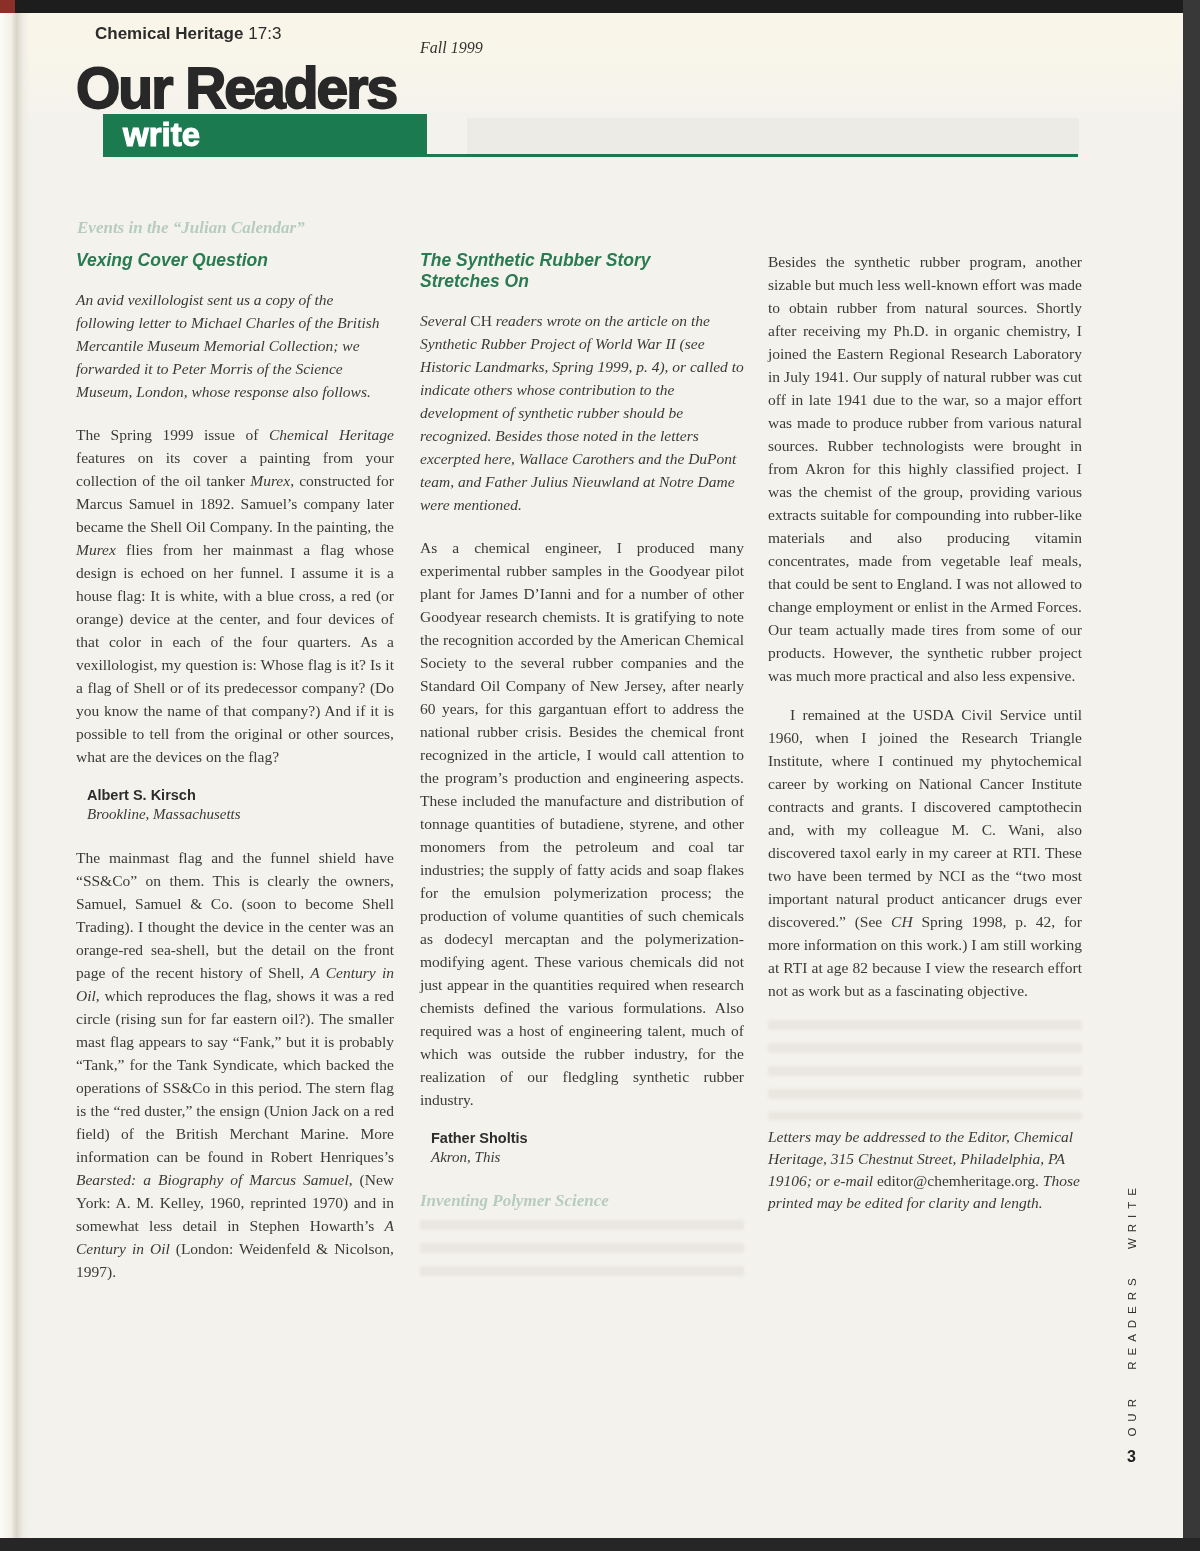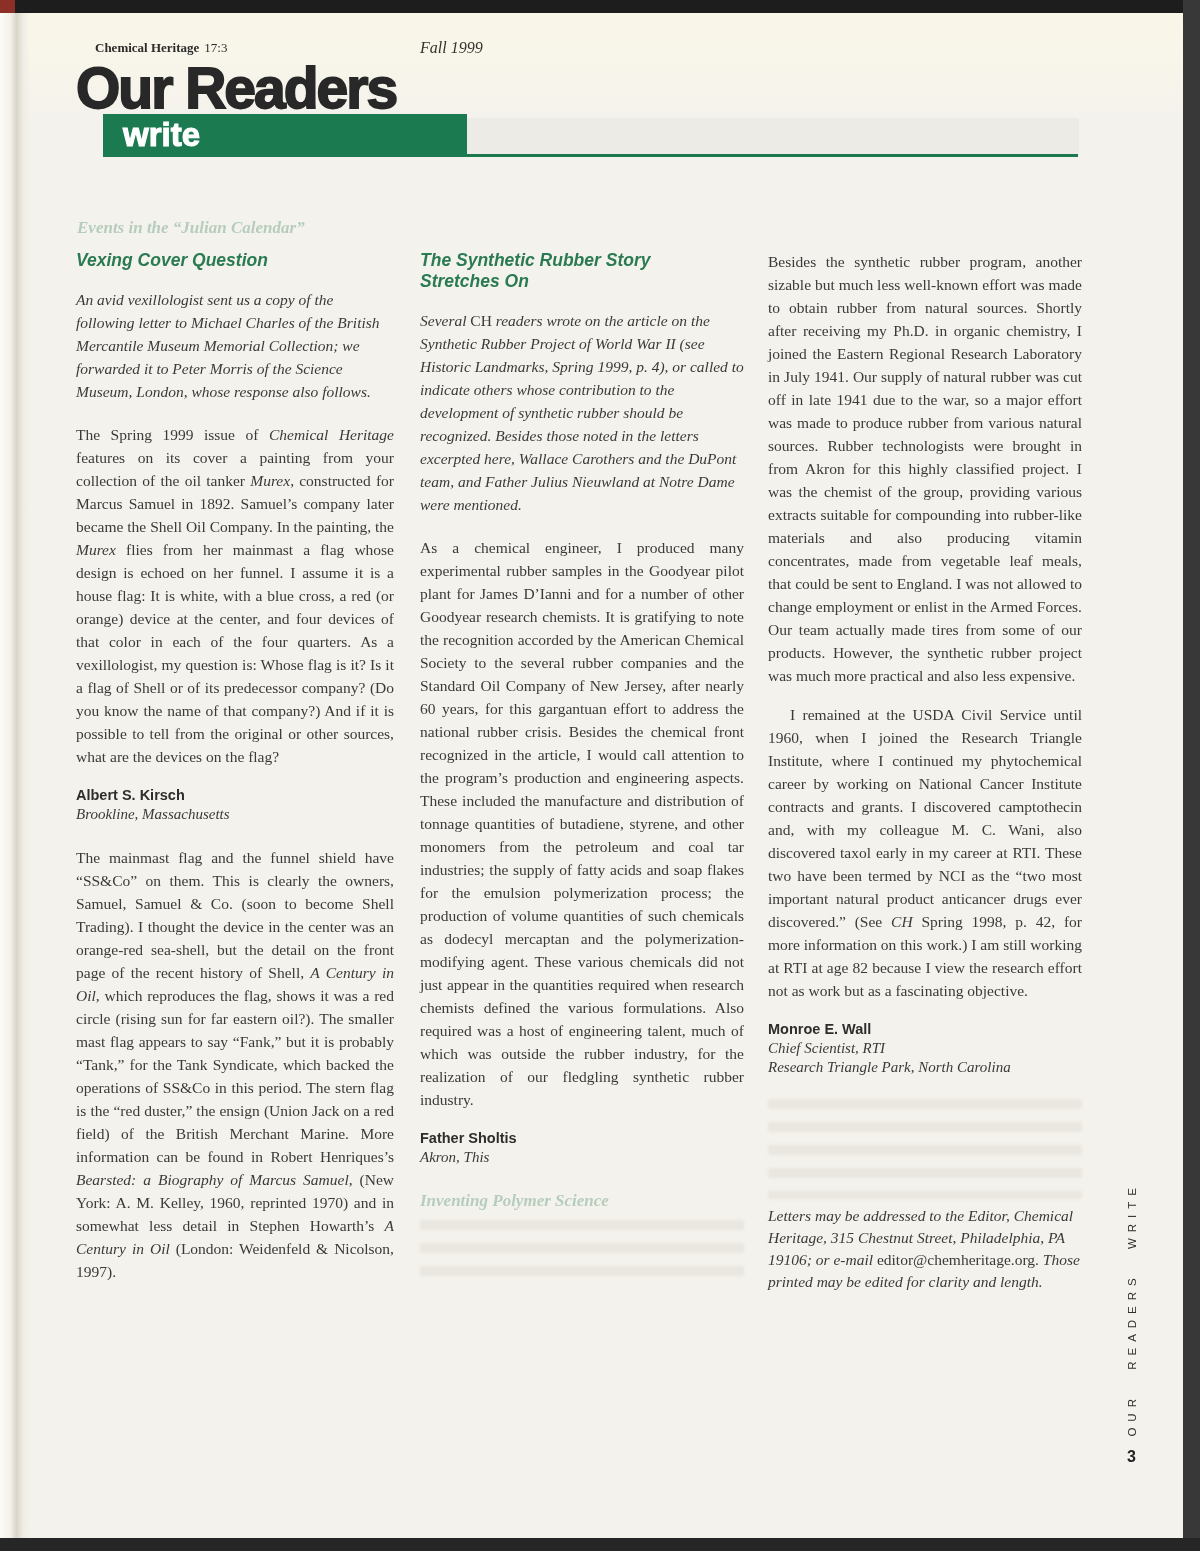--- a/index.html
+++ b/index.html
@@ -9,30 +9,30 @@
     font-family:"Liberation Serif",serif;color:#3a3a3a;
   }
   
   .strip-top{position:absolute;left:0;top:0;width:100%;height:13px;background:#1d1d1d;}
   .strip-right{position:absolute;right:0;top:0;width:17px;height:100%;background:#383838;}
   .strip-bottom{position:absolute;left:0;bottom:0;width:100%;height:13px;background:#262626;}
   .corner-red{position:absolute;left:0;top:0;width:15px;height:14px;background:#8c2f27;}
   .left-fold{position:absolute;left:0;top:13px;width:30px;height:1525px;
     background:linear-gradient(90deg,#fdfcf9 0%,#f3f0e7 35%,#d9d5c9 55%,#efede5 78%,rgba(244,242,236,0) 100%);}
   
-  .masthead{position:absolute;left:95px;top:40px;font-family:Liberation Serif, serif;
-    font-size:13px;color:#2c2c2c;}
+  .masthead{position:absolute;left:95px;top:24px;font-family:Liberation Sans, sans-serif;
+    font-size:17px;color:#2c2c2c;}
   .masthead .pub{font-weight:700;}
   .masthead .issue{font-weight:400;margin-left:5px;}
   .season{position:absolute;left:420px;top:39px;font-style:italic;font-size:16px;color:#33332f;}
   
   .title{position:absolute;left:76px;top:60px;font-family:"Liberation Sans",sans-serif;
     font-weight:700;font-size:57px;line-height:1;letter-spacing:-2px;color:#282828;
     -webkit-text-stroke:1.8px #282828;}
-  .green-bar{position:absolute;left:103px;top:114px;width:364px;height:43px;background:#1b7a50;}
+  .green-bar{position:absolute;left:103px;top:114px;width:324px;height:43px;background:#1b7a50;}
   .green-bar .sub{font-family:"Liberation Sans",sans-serif;font-weight:700;color:#ffffff;
     font-size:33px;line-height:41px;padding-left:20px;-webkit-text-stroke:1.1px #ffffff;}
   .green-rule{position:absolute;left:423px;top:154px;width:655px;height:3px;background:#1b7a50;}
   .ghost-band{position:absolute;left:467px;top:118px;width:612px;height:38px;background:rgba(90,95,85,0.045);}
   
   .ghost-h{font-family:Liberation Serif, serif;font-style:italic;font-weight:700;
     font-size:17px;color:rgba(40,115,80,0.30);filter:blur(0.5px);}
   .ghost-abs{position:absolute;left:77px;top:218px;width:360px;}
   .ghost-h.inflow{margin:14px 0 8px;}
   .smudge{margin:6px 0;opacity:.55;filter:blur(1.4px);
@@ -43,21 +43,21 @@
   .col-2{left:420px;width:324px;}
   .col-3{left:768px;width:314px;}
   .col-heading{font-family:"Liberation Sans",sans-serif;font-style:italic;font-weight:700;
     font-size:17.5px;line-height:21px;color:#2a7a52;margin:0 0 8px;white-space:pre-line;}
   .intro{font-style:italic;margin:17px 0 20px;}
   .intro .rm,.note .rm{font-style:normal;}
   .body{text-align:justify;margin:0 0 18px;}
   .body .it{font-style:italic;}
   .body.tight{margin-bottom:16px;}
   .body.indent{text-indent:22px;}
-  .sig{margin:2px 0 22px;}
+  .sig{margin:2px 11px 22px;}
   .sig-name{font-family:"Liberation Sans",sans-serif;font-weight:700;font-size:14.5px;
     line-height:19px;color:#2d2d2d;}
   .sig-line{font-style:italic;font-size:15px;line-height:19px;color:#3a3a3a;}
   .note{font-style:italic;font-size:15.5px;line-height:22px;margin:0;}
   
   .vertical-label{position:absolute;left:1126px;bottom:114px;writing-mode:vertical-rl;
     transform:rotate(180deg);font-family:"Liberation Sans",sans-serif;font-size:11.5px;
     letter-spacing:6px;word-spacing:14px;color:#2f2f2f;}
   .page-num{position:absolute;left:1127px;top:1448px;font-family:"Liberation Sans",sans-serif;
     font-weight:700;font-size:16px;color:#222222;}
@@ -104,24 +104,19 @@
       <div class="sig">
         <div class="sig-name">Father Sholtis</div>
         <div class="sig-line">Akron, This</div>
       </div>
       <div class="ghost-h inflow">Inventing Polymer Science</div>
       <div class="smudge" style="height: 60px;"></div>
     </div>
   <div class="col col-3">
       <p class="body tight"><span>Besides the synthetic rubber program, another sizable but much less well-known effort was made to obtain rubber from natural sources. Shortly after receiving my Ph.D. in organic chemistry, I joined the Eastern Regional Research Laboratory in July 1941. Our supply of natural rubber was cut off in late 1941 due to the war, so a major effort was made to produce rubber from various natural sources. Rubber technologists were brought in from Akron for this highly classified project. I was the chemist of the group, providing various extracts suitable for compounding into rubber-like materials and also producing vitamin concentrates, made from vegetable leaf meals, that could be sent to England. I was not allowed to change employment or enlist in the Armed Forces. Our team actually made tires from some of our products. However, the synthetic rubber project was much more practical and also less expensive.</span></p>
       <p class="body indent"><span>I remained at the USDA Civil Service until 1960, when I joined the Research Triangle Institute, where I continued my phytochemical career by working on National Cancer Institute contracts and grants. I discovered camptothecin and, with my colleague M. C. Wani, also discovered taxol early in my career at RTI. These two have been termed by NCI as the “two most important natural product anticancer drugs ever discovered.” (See </span><span class="it">CH</span><span> Spring 1998, p. 42, for more information on this work.) I am still working at RTI at age 82 because I view the research effort not as work but as a fascinating objective.</span></p>
-      <div class="sig">
-        <div class="sig-name">Monroe E. Wall</div>
-        <div class="sig-line">Chief Scientist, RTI</div>
-        <div class="sig-line">Research Triangle Park, North Carolina</div>
-      </div>
       <div class="smudge" style="height: 100px;"></div>
       <p class="note"><span>Letters may be addressed to the Editor, Chemical Heritage, 315 Chestnut Street, Philadelphia, PA 19106; or e-mail </span><span class="rm">editor@chemheritage.org.</span><span> Those printed may be edited for clarity and length.</span></p>
     </div>
 
   <div class="vertical-label">OUR READERS WRITE</div>
   <div class="page-num">3</div>
 </div>
 
 </body></html>

